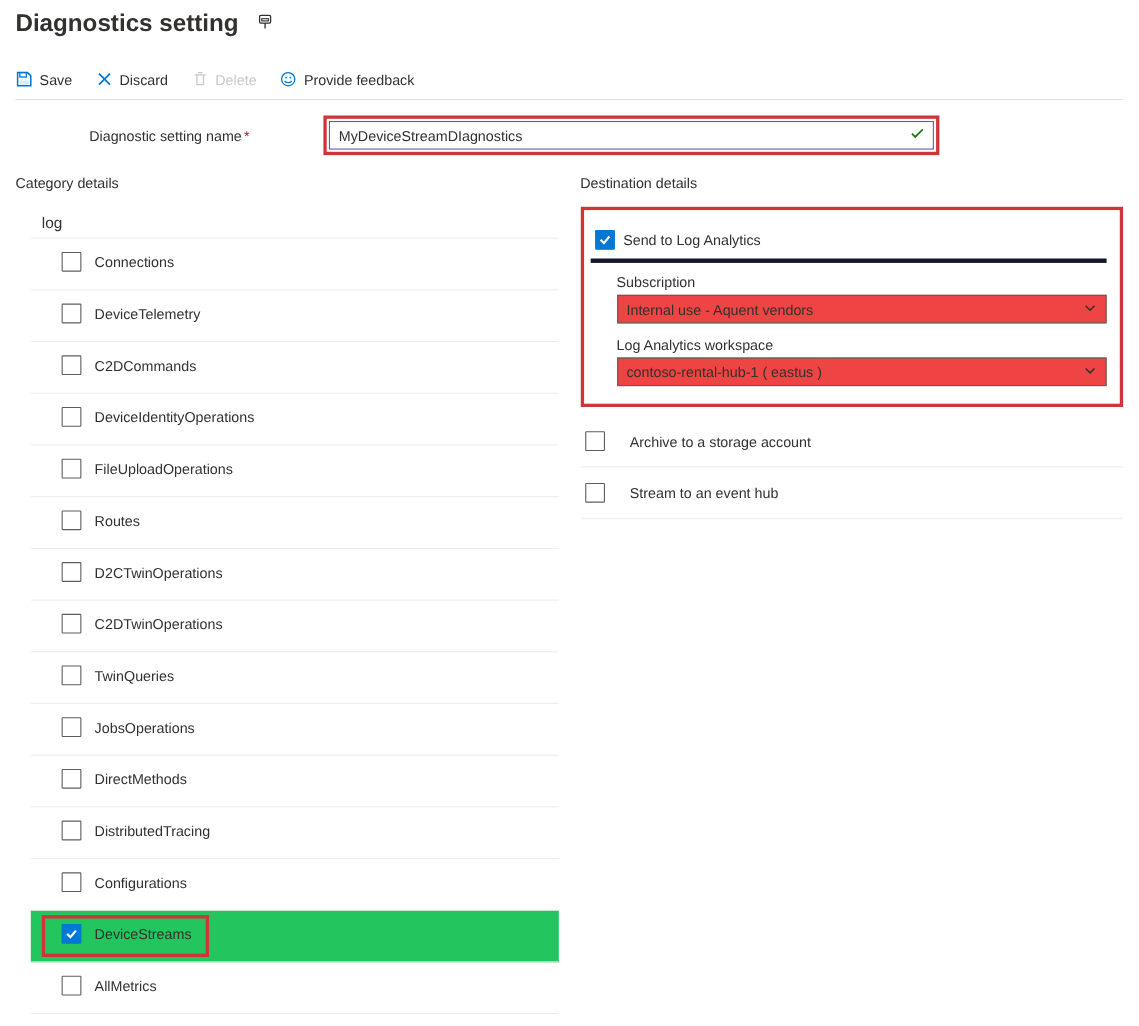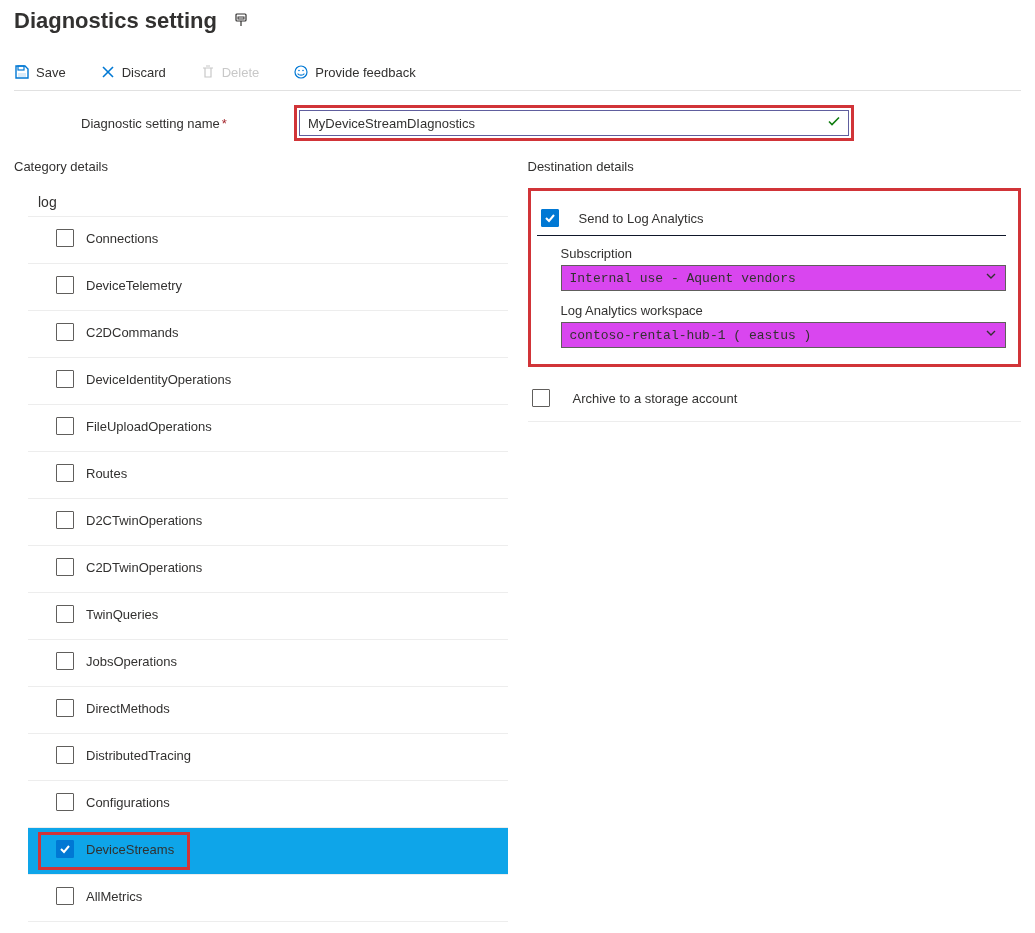--- a/index.html
+++ b/index.html
@@ -19,21 +19,21 @@
     margin-bottom: 24px;
   }
   .page-header h1 {
     font-size: 22px;
     font-weight: 600;
     margin: 0;
   }
   .toolbar {
     display: flex;
     align-items: center;
-    gap: 34px;
+    gap: 21px;
     padding: 6px 0 10px 0;
     border-bottom: 1px solid #e1e1e1;
     margin-bottom: 14px;
   }
   .tb-btn {
     display: inline-flex;
     align-items: center;
     gap: 6px;
     cursor: pointer;
     color: #323130;
@@ -96,21 +96,21 @@
 
   .log-item {
     display: flex;
     align-items: center;
     gap: 12px;
     padding: 12px 10px 16px 28px;
     border-bottom: 1px solid #ededed;
     margin-left: 14px;
   }
   .log-item.highlighted {
-    background: #0ea5e9;
+    background: #22c55e;
     position: relative;
   }
   .highlight-outline {
     position: absolute;
     left: 10px; top: 4px; bottom: 4px; width: 152px;
     border: 3px solid #d13438;
     pointer-events: none;
   }
 
   .cb {
@@ -132,45 +132,44 @@
 
   
   .dest-block {
     border: 3px solid #d13438;
     padding: 10px 12px 16px 6px;
     margin-bottom: 8px;
   }
   .dest-row {
     display: flex;
     align-items: center;
-    gap: 20px;
+    gap: 8px;
     padding: 8px 4px;
-    border-bottom: 1px solid #0f172a;
+    border-bottom: 4px solid #0f172a;
     margin-bottom: 10px;
   }
   .dest-simple {
     display: flex;
     align-items: center;
     gap: 23px;
     padding: 14px 4px;
     border-bottom: 1px solid #ededed;
   }
   .field-group { margin: 6px 0 12px 24px; }
   .field-label { font-size: 13px; margin-bottom: 4px; }
   .select-box {
     display: flex;
     justify-content: space-between;
     align-items: center;
     border: 1px solid #605e5c;
     height: 26px;
     padding: 0 8px;
     font-size: 13px;
     cursor: pointer;
-    background: #d946ef;
-    font-family: Liberation Mono, monospace;
+    background: #ef4444;
   }
 </style>
 </head>
 <body>
 
 <div class="page-header">
   <h1>Diagnostics setting</h1>
   <span>
     <svg width="16" height="16" viewBox="0 0 16 16" fill="none">
       <rect x="3" y="2" width="10" height="7" rx="1" stroke="#323130" stroke-width="1.2"></rect>
@@ -338,15 +337,19 @@
               </svg>
           </span>
         </div>
       </div>
     </div>
 
     <div class="dest-simple">
       <span class="cb"></span>
       <span>Archive to a storage account</span>
     </div>
+    <div class="dest-simple">
+      <span class="cb"></span>
+      <span>Stream to an event hub</span>
+    </div>
   </div>
 
 </div>
 
 </body></html>

